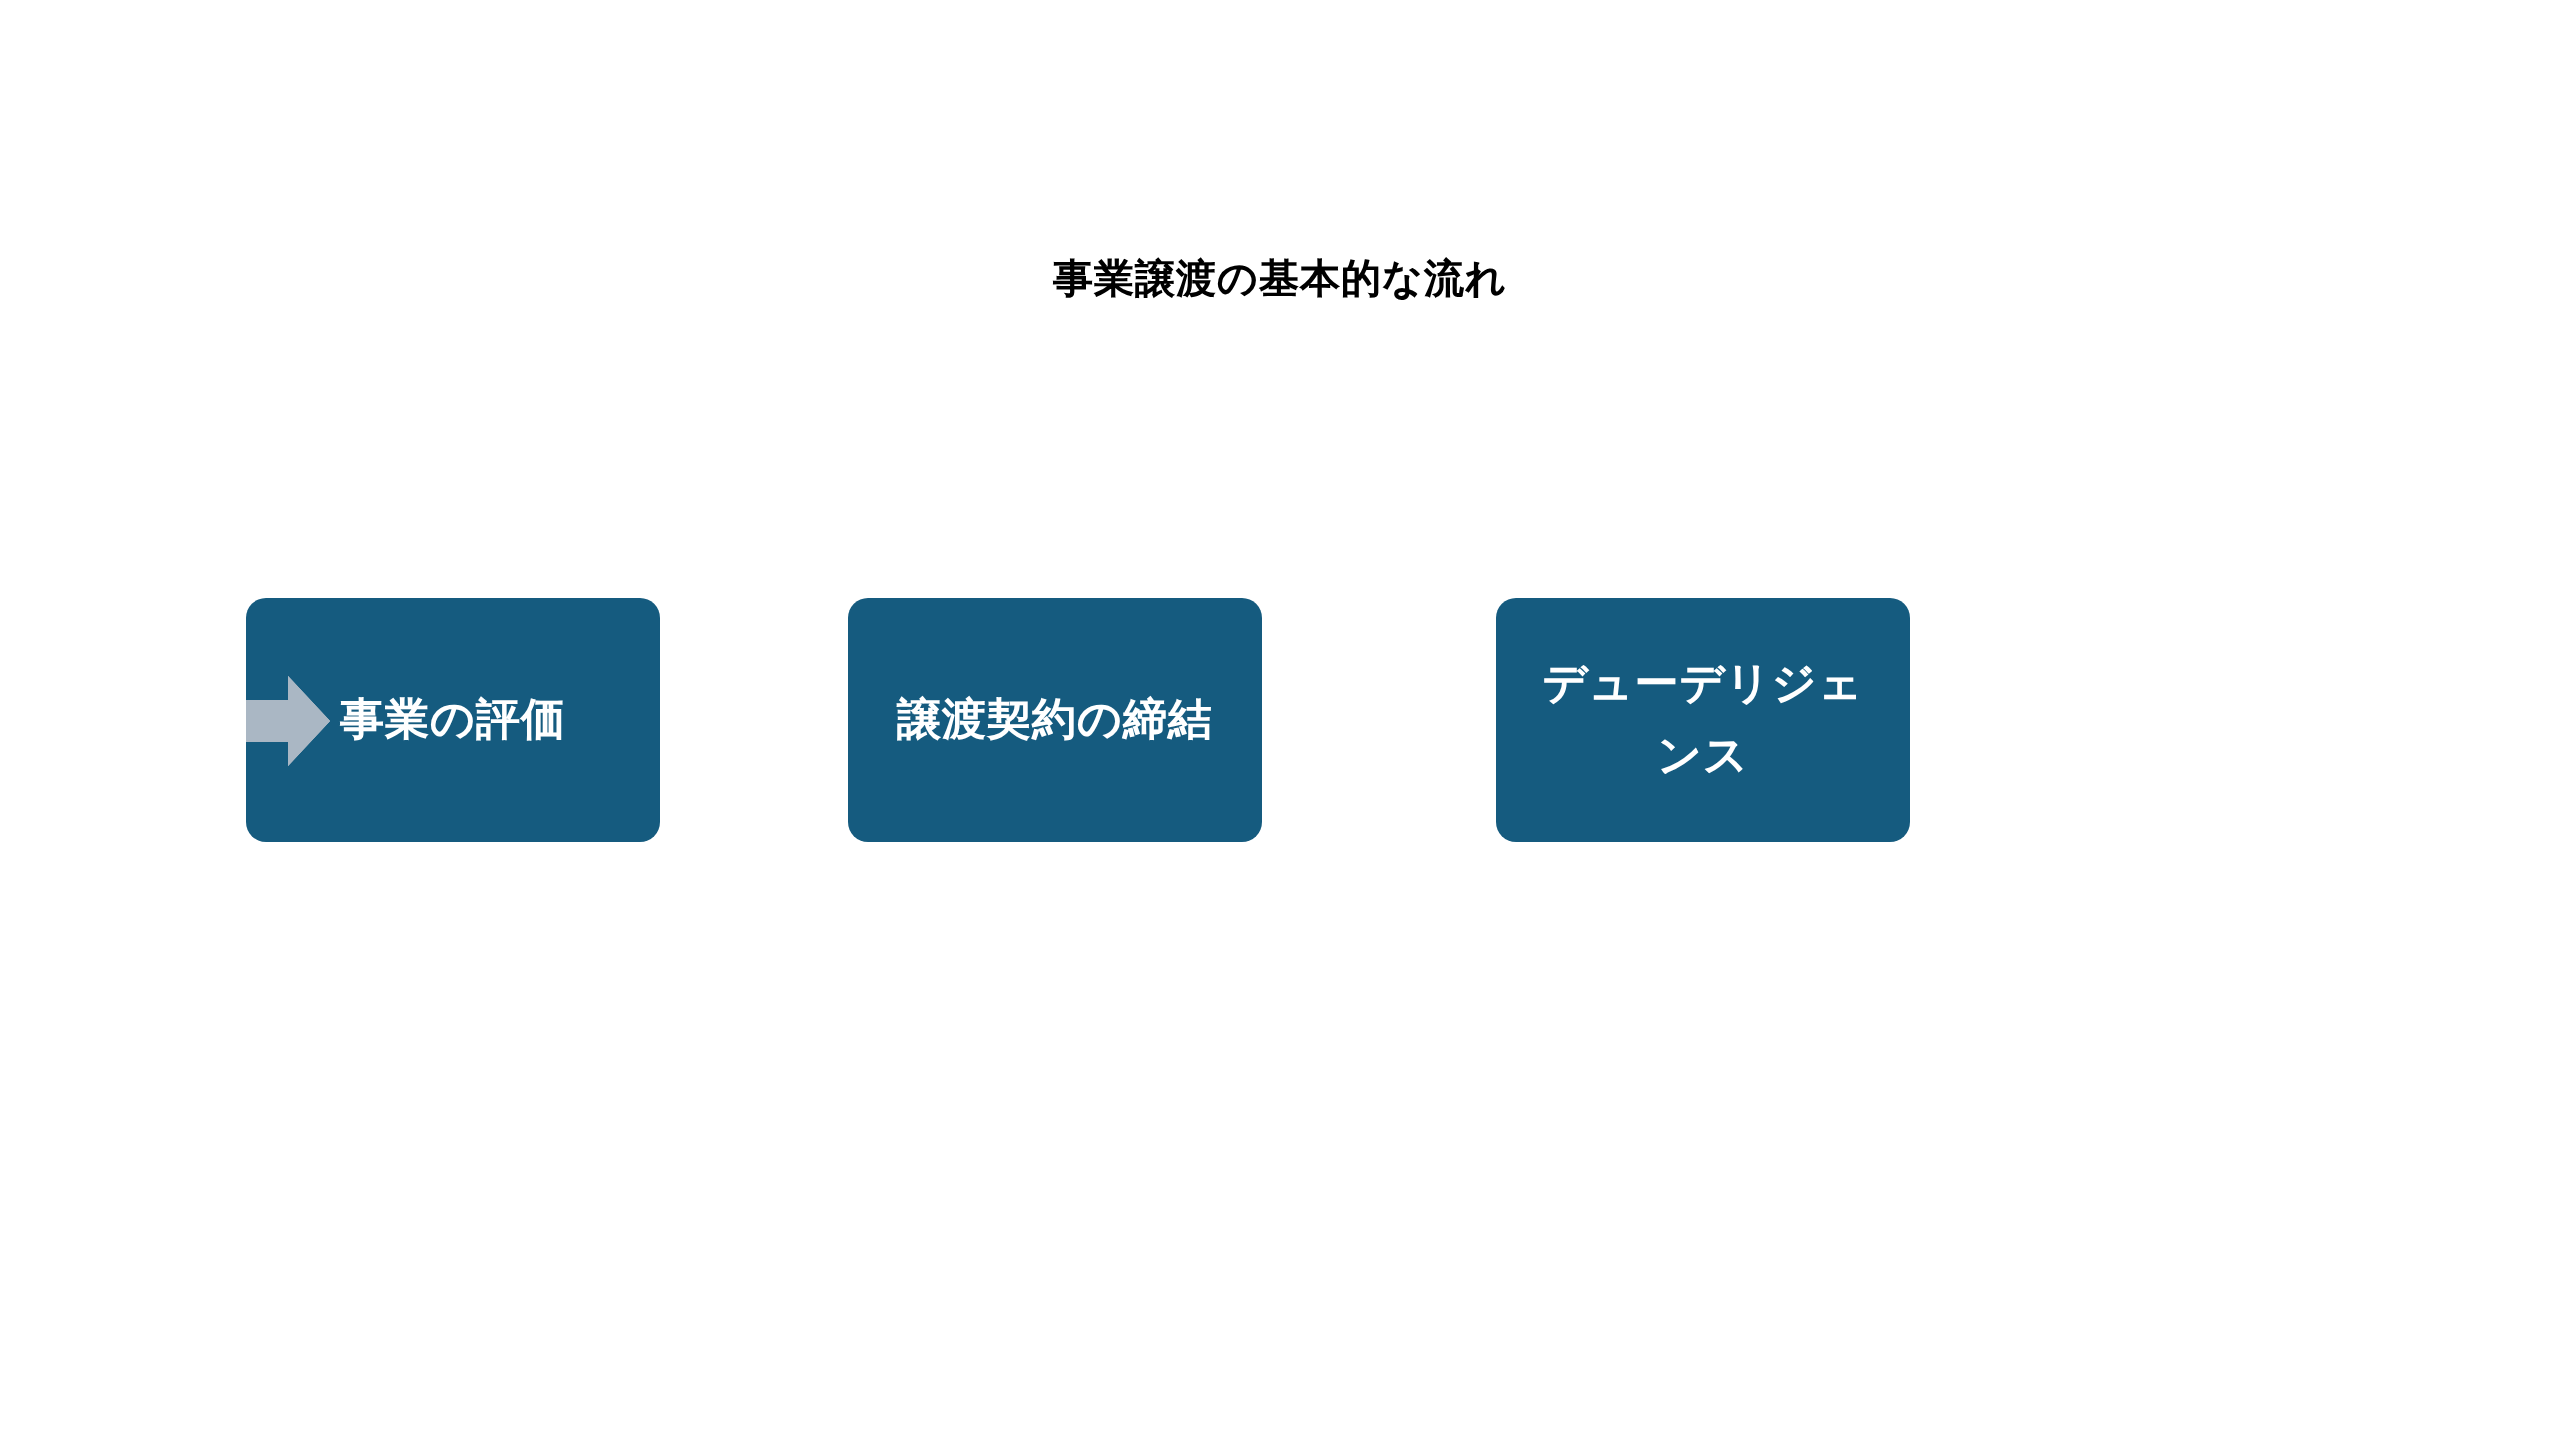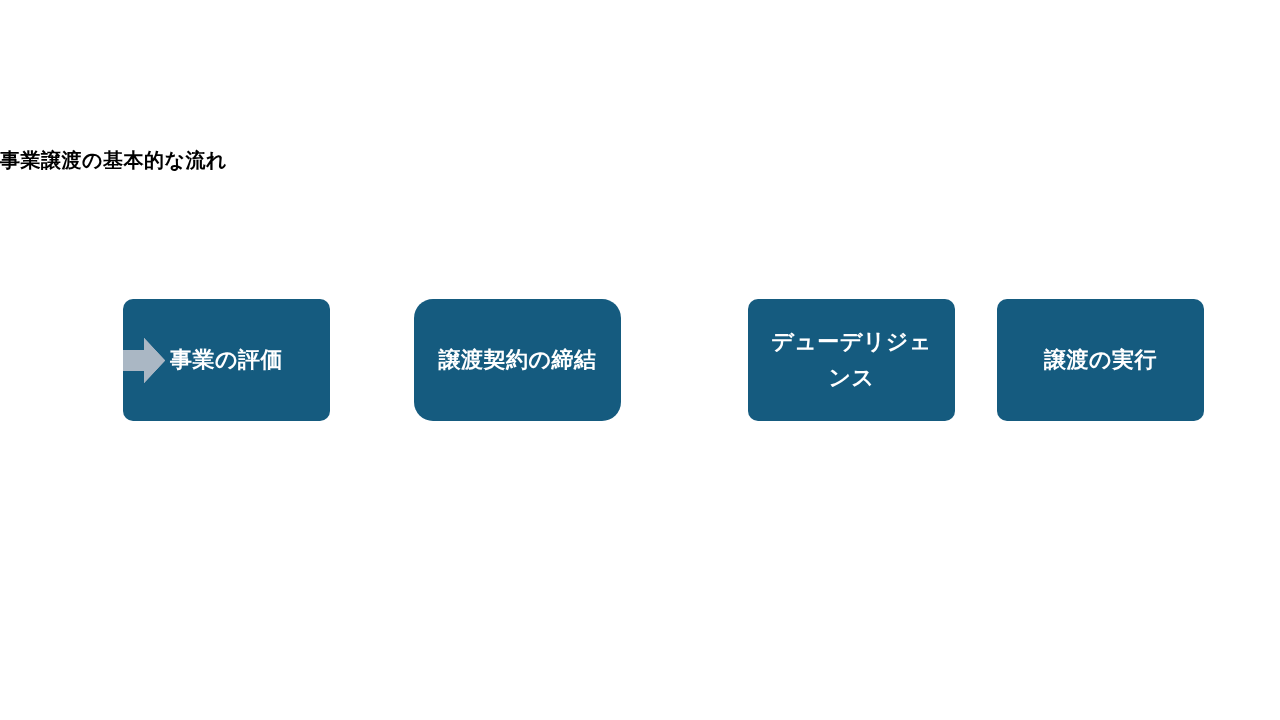--- a/index.html
+++ b/index.html
@@ -20,28 +20,27 @@
     height: 720px;
     background: #ffffff;
   }
 
   
   #slide-title {
     position: absolute;
     left: 0;
     top: 126px;
     width: 1280px;
-    text-align: left;
+    text-align: center;
     font-size: 20px;
     font-weight: bold;
     color: #000000;
     letter-spacing: 0.5px;
     line-height: 28px;
     white-space: nowrap;
-    margin-top: 20px;
   }
 
   
   #flow-row {
     position: absolute;
     left: 123px;
     top: 299px;
     width: 1082px;
     height: 122px;
   }
@@ -53,21 +52,21 @@
     height: 122px;
     background: #155b7f;
     border-radius: 10px;
     display: flex;
     align-items: center;
     justify-content: center;
     box-sizing: border-box;
     padding: 4px 12px;
   }
   .step-box:nth-of-type(1) { left: 0px; }
-  .step-box:nth-of-type(2) { left: 291px; border-radius: 19px; }
+  .step-box:nth-of-type(2) { left: 301px; }
   .step-box:nth-of-type(3) { left: 583px; margin-left: 42px; }
   .step-box:nth-of-type(4) { left: 874px; }
 
   .step-label {
     color: #ffffff;
     font-size: 22px;
     font-weight: bold;
     line-height: 36px;
     text-align: center;
     letter-spacing: 0.5px;
@@ -100,23 +99,20 @@
     </div>
 
     <div class="step-box">
       <span class="step-label">譲渡契約の締結</span>
     </div>
 
     <div class="step-box">
       <span class="step-label">デューデリジェンス</span>
     </div>
 
-    <div class="step-box">
-      <span class="step-label">譲渡の実行</span>
-    </div>
 
     <div class="flow-arrow">
       <svg viewBox="0 0 42 45" xmlns="http://www.w3.org/2000/svg" aria-hidden="true">
         <polygon points="0,12 21,12 21,0 42,22.5 21,45 21,33 0,33" fill="#aab7c4"></polygon>
       </svg>
     </div>
 
     <div class="flow-arrow">
       <svg viewBox="0 0 42 45" xmlns="http://www.w3.org/2000/svg" aria-hidden="true">
         <polygon points="0,12 21,12 21,0 42,22.5 21,45 21,33 0,33" fill="#aab7c4"></polygon>

